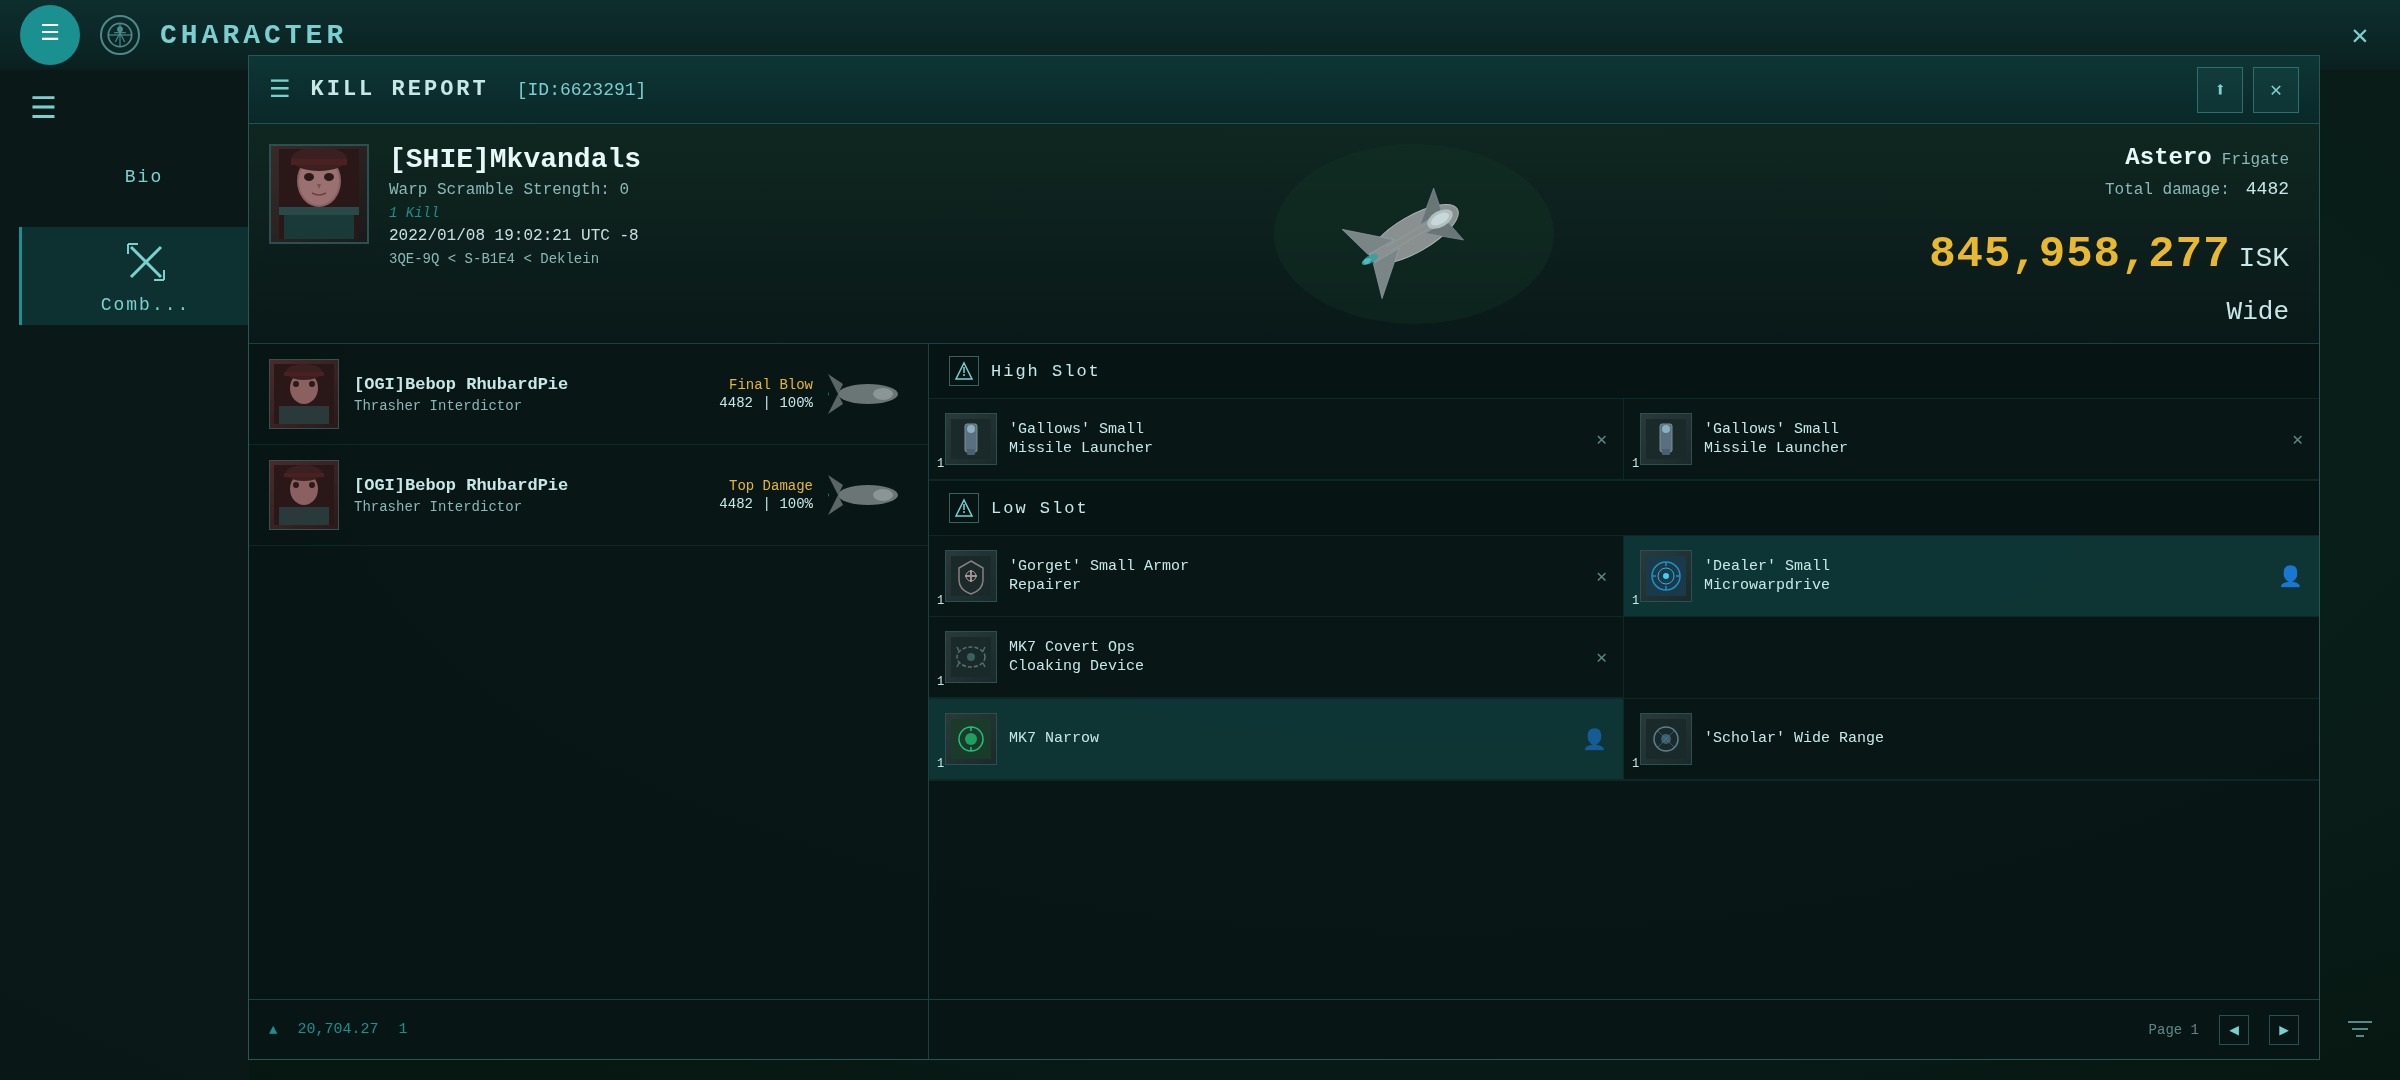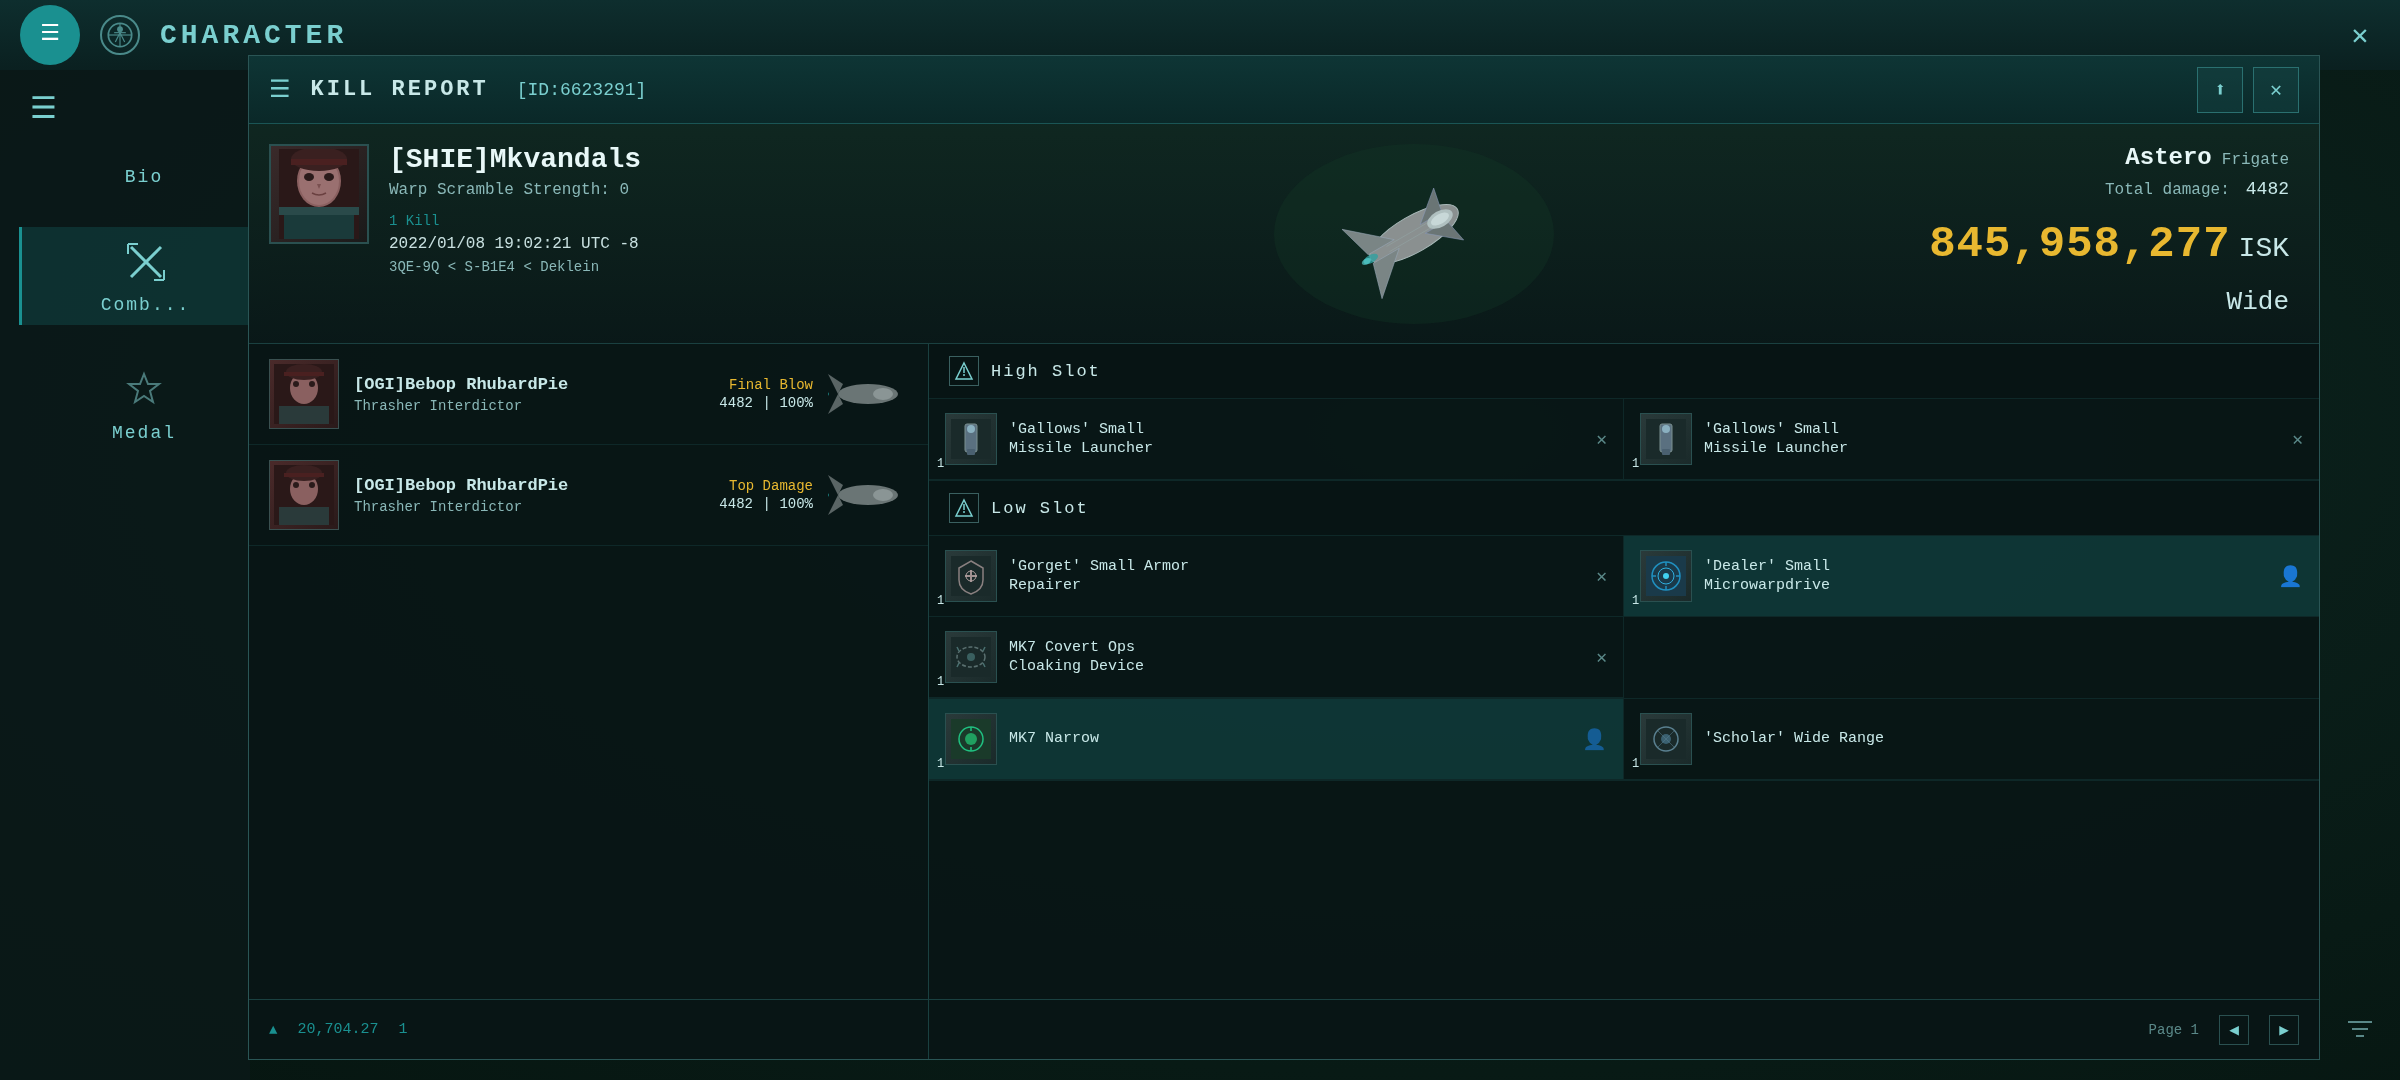--- a/index.html
+++ b/index.html
@@ -254,21 +254,21 @@
     }
 
     .victim-subtitle {
       color: #8ab8b8;
       font-size: 16px;
     }
 
     .kill-badge {
       color: #1a9090;
       font-size: 14px;
-      margin-top: 8px;
+      font-style: italic;
     }
 
     .kill-date {
       color: #c8e0e0;
       font-size: 16px;
     }
 
     .kill-location {
       color: #8ab8b8;
       font-size: 14px;
@@ -643,28 +643,20 @@
         <line x1="5" y1="35" x2="35" y2="5" stroke="#7acfcf" stroke-width="3"></line>
         <line x1="5" y1="5" x2="35" y2="35" stroke="#7acfcf" stroke-width="3"></line>
         <line x1="2" y1="2" x2="12" y2="2" stroke="#7acfcf" stroke-width="2"></line>
         <line x1="2" y1="2" x2="2" y2="12" stroke="#7acfcf" stroke-width="2"></line>
         <line x1="38" y1="38" x2="28" y2="38" stroke="#7acfcf" stroke-width="2"></line>
         <line x1="38" y1="38" x2="38" y2="28" stroke="#7acfcf" stroke-width="2"></line>
       </svg>
     </div>
     <span class="sidebar-item-label">Comb...</span>
   </div>
-  <div class="sidebar-item">
-    <div class="sidebar-icon">
-      <svg width="40" height="40" viewBox="0 0 40 40">
-        <polygon points="20,4 24,14 35,14 26,21 29,32 20,26 11,32 14,21 5,14 16,14" fill="none" stroke="#4a7a7a" stroke-width="2"></polygon>
-      </svg>
-    </div>
-    <span class="sidebar-item-label">Medal</span>
-  </div>
 </div>
 
 <div class="kill-report-modal">
 
   <div class="modal-header">
     <span class="modal-hamburger">☰</span>
     <span class="modal-title">KILL REPORT</span>
     <span class="modal-title-id">[ID:6623291]</span>
     <div class="modal-actions">
       <div class="modal-action-btn">
@@ -737,21 +729,21 @@
 
     <div class="kill-stats">
       <div class="ship-class">
         <span class="ship-name">Astero</span>
         <span class="ship-type">Frigate</span>
       </div>
       <div style="display:flex; gap:16px; align-items:baseline;">
         <span class="total-damage-label">Total damage:</span>
         <span class="total-damage-value">4482</span>
       </div>
-      <div style="display:flex; align-items:baseline; margin-top:12px;">
+      <div style="display:flex; align-items:baseline; margin-top:22px;">
         <span class="isk-value">845,958,277</span>
         <span class="isk-label">ISK</span>
       </div>
       <span class="kill-type">Wide</span>
     </div>
   </div>
 
   <div class="main-content">
 
     <div class="participants-panel">

